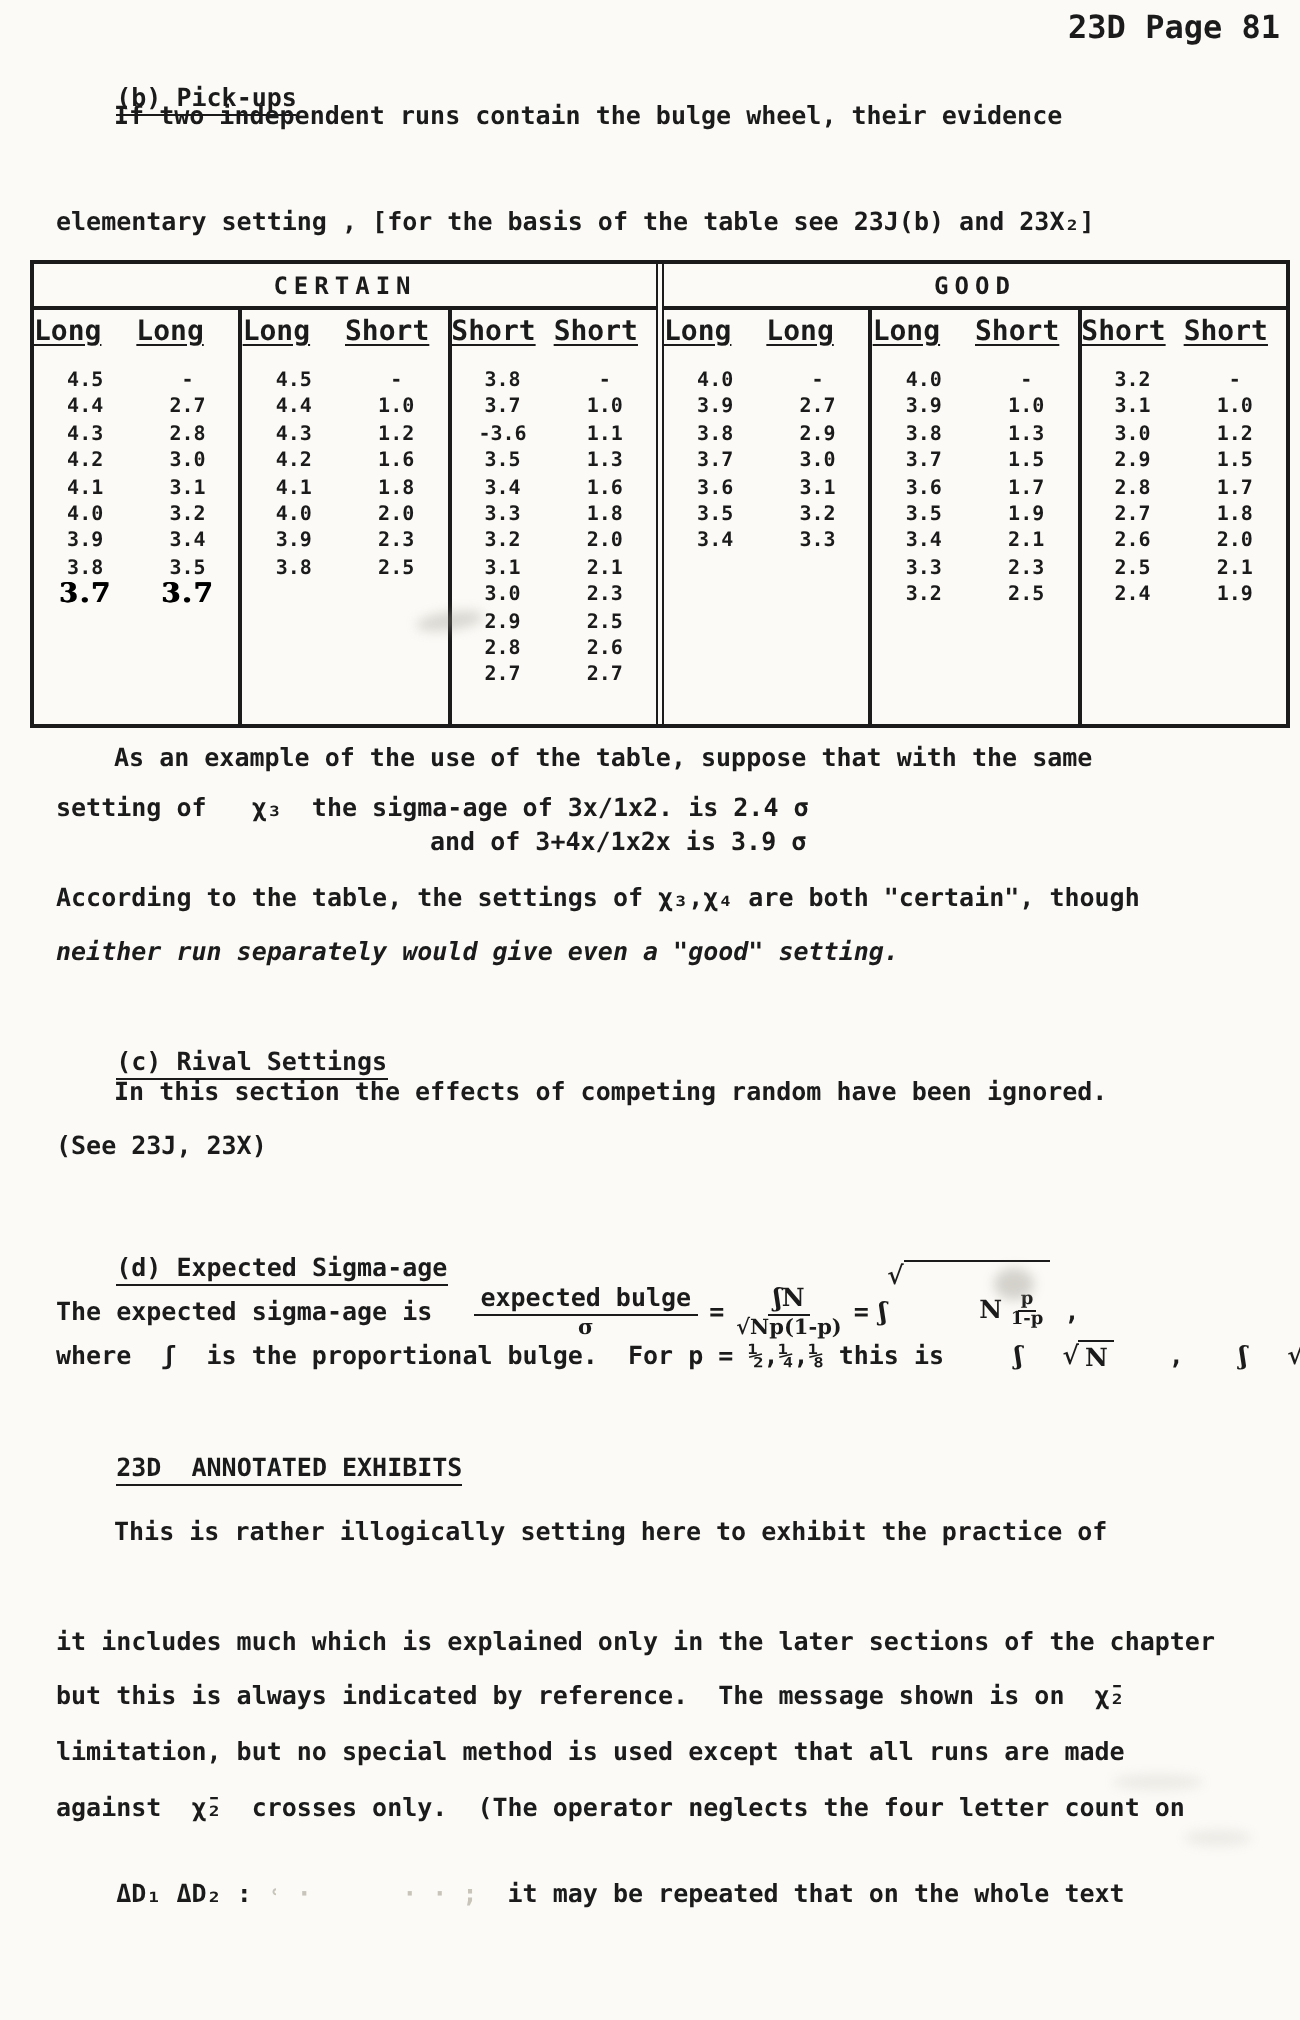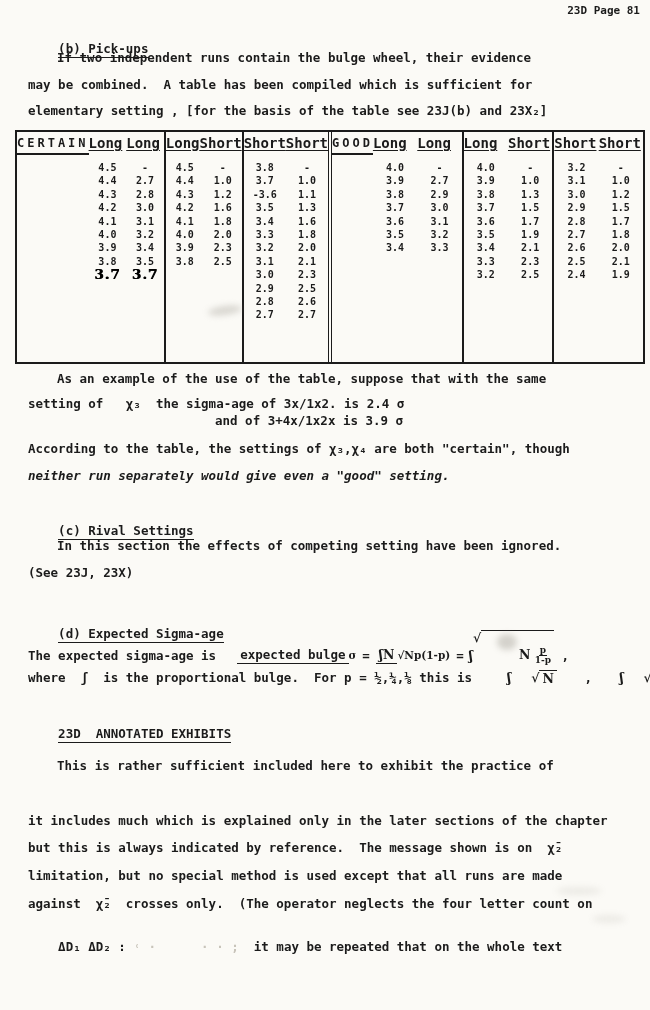--- a/index.html
+++ b/index.html
@@ -6,41 +6,41 @@
   .page{
     position:relative;
     width:650px;height:1010px;
     background:#fbfaf6;
     font-family:"DejaVu Sans Mono","Liberation Mono",monospace;
     font-weight:700;
     color:#1b1b1b;
     overflow:hidden;
   }
   .line{position:absolute;white-space:pre;font-size:12.5px;line-height:15px;}
-  .pagehead{position:absolute;font-size:11px;top:4px;right:10px;}
+  .pagehead{position:absolute;font-size:16px;top:4px;right:10px;}
   .heading{border-bottom:1.6px solid #1b1b1b;padding-bottom:1px;display:inline-block;}
   
   #sigma-table{
     position:absolute;left:15px;top:130px;width:626px;height:230px;
     border:2px solid #1b1b1b;display:flex;
   }
-  .half{flex:1;display:flex;}
+  .half{flex:1;display:flex;flex-direction:column;}
   .half.right{border-left:4px double #1b1b1b;}
   .half-title{height:21px;line-height:22px;text-align:center;border-bottom:2px solid #1b1b1b;font-size:12px;letter-spacing:3px;}
   .pairs{flex:1;display:flex;}
   .pair{flex:1;}
   .pair + .pair{border-left:2px solid #1b1b1b;}
   .phead{display:flex;padding-top:3px;margin-bottom:10px;}
   .phead span{flex:1;text-align:left;font-size:14px;text-decoration:underline;text-underline-offset:2px;}
   .prow{display:flex;height:13.4px;line-height:13.4px;font-size:10px;}
   .prow span{flex:1;text-align:center;}
   .prow.marked{font-family:"DejaVu Serif",serif;font-weight:900;font-size:13.5px;letter-spacing:1px;color:#000;text-shadow:0.6px 0 0 #000;}
   
   .formula{position:absolute;left:28px;top:630px;display:flex;align-items:center;font-size:12.5px;white-space:pre;}
-  .frac{display:inline-flex;flex-direction:row;align-items:center;margin:0 6px;}
+  .frac{display:inline-flex;flex-direction:column;align-items:center;margin:0 6px;}
   .frac .num{border-bottom:1.6px solid #1b1b1b;padding:0 3px 1px;}
   .frac .den{font-size:10.5px;line-height:11px;padding-top:1px;}
   .hand{font-family:"DejaVu Serif",serif;font-weight:700;}
   .sqrt{display:inline-flex;align-items:flex-start;}
   .sqrt .rad{border-top:1.6px solid #1b1b1b;padding:0 3px;}
   .sfrac{display:inline-flex;flex-direction:column;align-items:center;font-size:9px;line-height:9px;vertical-align:middle;}
   .sfrac .n{border-bottom:1px solid #1b1b1b;padding:0 1px;}
   .fline2{position:absolute;left:28px;top:670px;display:flex;align-items:flex-start;font-size:12.5px;white-space:pre;gap:20px;}
   .faded{color:#c8c4ba;}
   .smudge{position:absolute;background:#9a968c;border-radius:50%;filter:blur(3px);}
@@ -49,21 +49,20 @@
 <body>
 
 <div class="page">
 
   <div class="pagehead">23D Page 81</div>
 
   <div class="line" style="left:28px;top:26px;">
     <span class="heading">(b) Pick-ups</span>
   </div>
   <div class="line" style="left:57px;top:50px;">If two independent runs contain the bulge wheel, their evidence</div>
-  <div class="line" style="left:28px;top:77px;">may be combined.  A table has been compiled which is sufficient for</div>
   <div class="line" style="left:28px;top:103px;">elementary setting , [for the basis of the table see 23J(b) and 23X₂]</div>
 
   <div id="sigma-table">
       <div class="half">
         <div class="half-title">CERTAIN</div>
         <div class="pairs">
           <div class="pair">
             <div class="phead">
               <span>Long</span>
               <span>Long</span>
@@ -327,21 +326,21 @@
 
   <div class="line" style="left:57px;top:371px;">As an example of the use of the table, suppose that with the same</div>
   <div class="line" style="left:28px;top:396px;">setting of   χ₃  the sigma-age of 3x/1x2. is 2.4 σ</div>
   <div class="line" style="left:215px;top:413px;">and of 3+4x/1x2x is 3.9 σ</div>
   <div class="line" style="left:28px;top:441px;">According to the table, the settings of χ₃,χ₄ are both "certain", though</div>
   <div class="line" style="left:28px;top:468px;font-style:italic;">neither run separately would give even a "good" setting.</div>
 
   <div class="line" style="left:28px;top:508px;">
     <span class="heading">(c) Rival Settings</span>
   </div>
-  <div class="line" style="left:57px;top:538px;">In this section the effects of competing setting have been ignored.</div>
+  <div class="line" style="left:57px;top:538px;">In this section the effects of competing random have been ignored.</div>
   <div class="line" style="left:28px;top:565px;">(See 23J, 23X)</div>
 
   <div class="line" style="left:28px;top:611px;">
     <span class="heading">(d) Expected Sigma-age</span>
   </div>
 
   <div class="formula">
     <span>The expected sigma-age is  </span>
     <span class="frac">
       <span class="num">expected bulge</span>
@@ -373,21 +372,21 @@
     <span class="sqrt hand"><span>√</span><span class="rad">N/3</span></span>
     <span>, </span>
     <span class="hand">ʃ</span>
     <span class="sqrt hand"><span>√</span><span class="rad">N/7</span></span>
     <span>.</span>
   </div>
 
   <div class="line" style="left:28px;top:711px;">
     <span class="heading">23D  ANNOTATED EXHIBITS</span>
   </div>
-  <div class="line" style="left:57px;top:758px;">This is rather sufficient included here to exhibit the practice of</div>
+  <div class="line" style="left:57px;top:758px;">This is rather illogically setting here to exhibit the practice of</div>
   <div class="line" style="left:28px;top:813px;">it includes much which is explained only in the later sections of the chapter</div>
   <div class="line" style="left:28px;top:840px;">but this is always indicated by reference.  The message shown is on  χ̄₂</div>
   <div class="line" style="left:28px;top:868px;">limitation, but no special method is used except that all runs are made</div>
   <div class="line" style="left:28px;top:896px;">against  χ̄₂  crosses only.  (The operator neglects the four letter count on</div>
   <div class="line" style="left:28px;top:924px;">
     <span>ΔD₁ ΔD₂ :</span><span class="faded"> ˓ ·      · · ;</span><span>  it may be repeated that on the whole text</span>
   </div>
 
   <div class="smudge" style="left:556px;top:887px;width:46px;height:8px;opacity:.15;"></div>
   <div class="smudge" style="left:592px;top:915px;width:34px;height:8px;opacity:.15;"></div>

